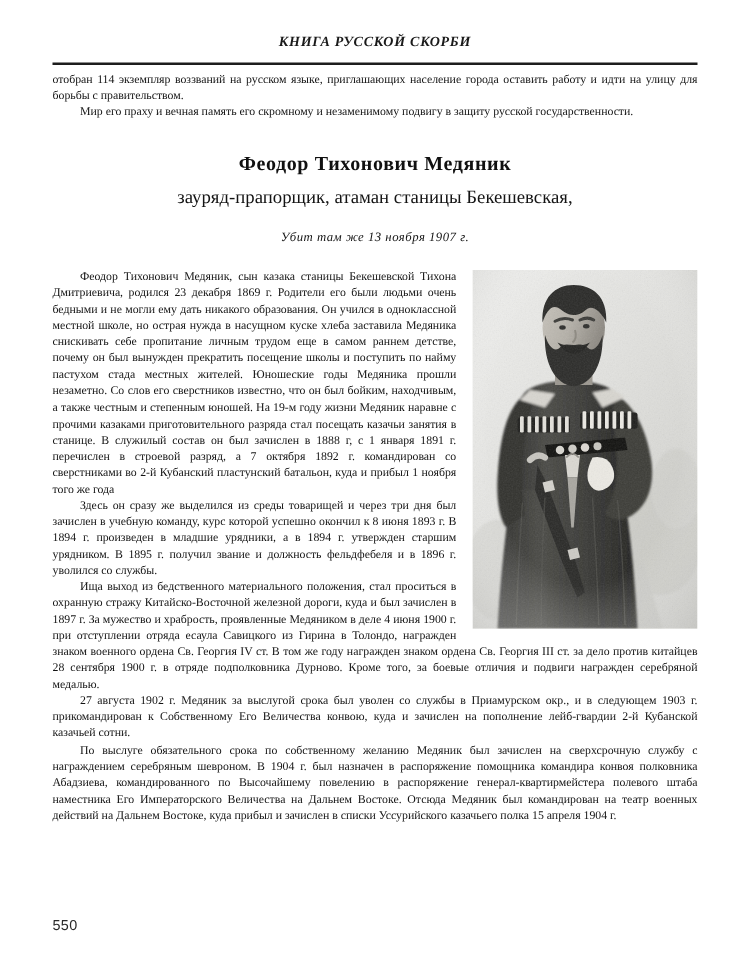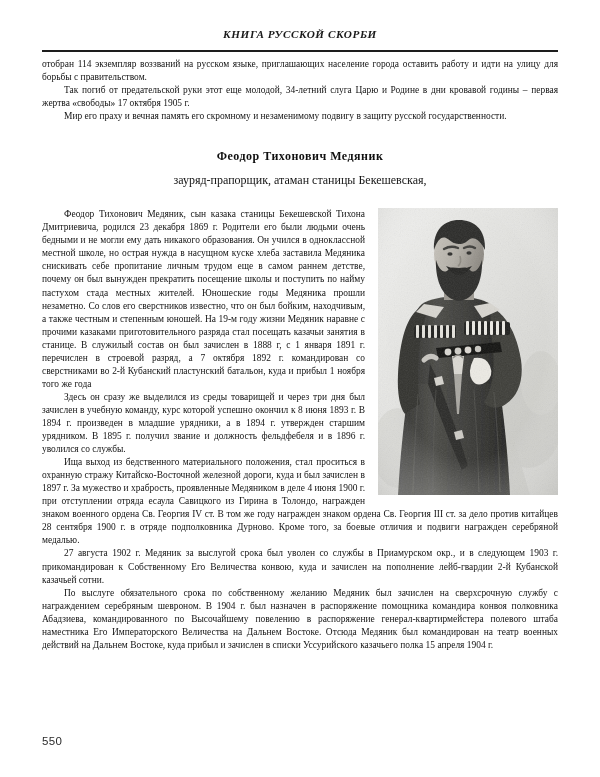--- a/index.html
+++ b/index.html
@@ -63,28 +63,28 @@
   }
   p.indent { text-indent: 22px; }
 
   
   .titleblock {
     margin-top: 26px;
     margin-bottom: 20px;
     text-align: center;
   }
   .person-name {
-    font-size: 12px;
+    font-size: 16px;
     font-weight: bold;
     letter-spacing: 0.5px;
     margin-bottom: 9px;
     color: #101010;
   }
   .person-rank {
-    font-size: 12px;
+    font-size: 15px;
     margin-bottom: 18px;
     color: #141414;
   }
   .person-killed {
     font-size: 10.2px;
     font-style: italic;
     letter-spacing: 0.4px;
     color: #141414;
   }
 
@@ -116,26 +116,26 @@
 <body>
 
 <div class="page">
 
   <div class="runhead">КНИГА РУССКОЙ СКОРБИ</div>
   <div class="runhead-rule"></div>
 
   <div class="content">
 
     <p class="body">отобран 114 экземпляр воззваний на русском языке, приглашающих население города оставить работу и идти на улицу для борьбы с правительством.</p>
-    <p class="body indent">Так погиб от предательской руки этот еще молодой, 34-летний слуга Царю и Родине в дни кровавой годины – первая жертва «свободы» 17 октября 1905 г.</p>
     <p class="body indent">Мир его праху и вечная память его скромному и незаменимому подвигу в защиту русской государственности.</p>
 
     <div class="titleblock">
       <div class="person-name">Феодор Тихонович Медяник</div>
       <div class="person-rank">зауряд-прапорщик, атаман станицы Бекешевская,</div>
+      <div class="person-killed">Убит там же 13 ноября 1907 г.</div>
     </div>
 
     <div class="figure">
       <svg viewBox="0 0 180 287" preserveAspectRatio="none">
         <defs>
           <linearGradient id="bgGrad" x1="0" y1="0" x2="1" y2="1">
             <stop offset="0%" stop-color="#f0f0ee"></stop>
             <stop offset="45%" stop-color="#e2e2df"></stop>
             <stop offset="100%" stop-color="#cfcfcb"></stop>
           </linearGradient>

